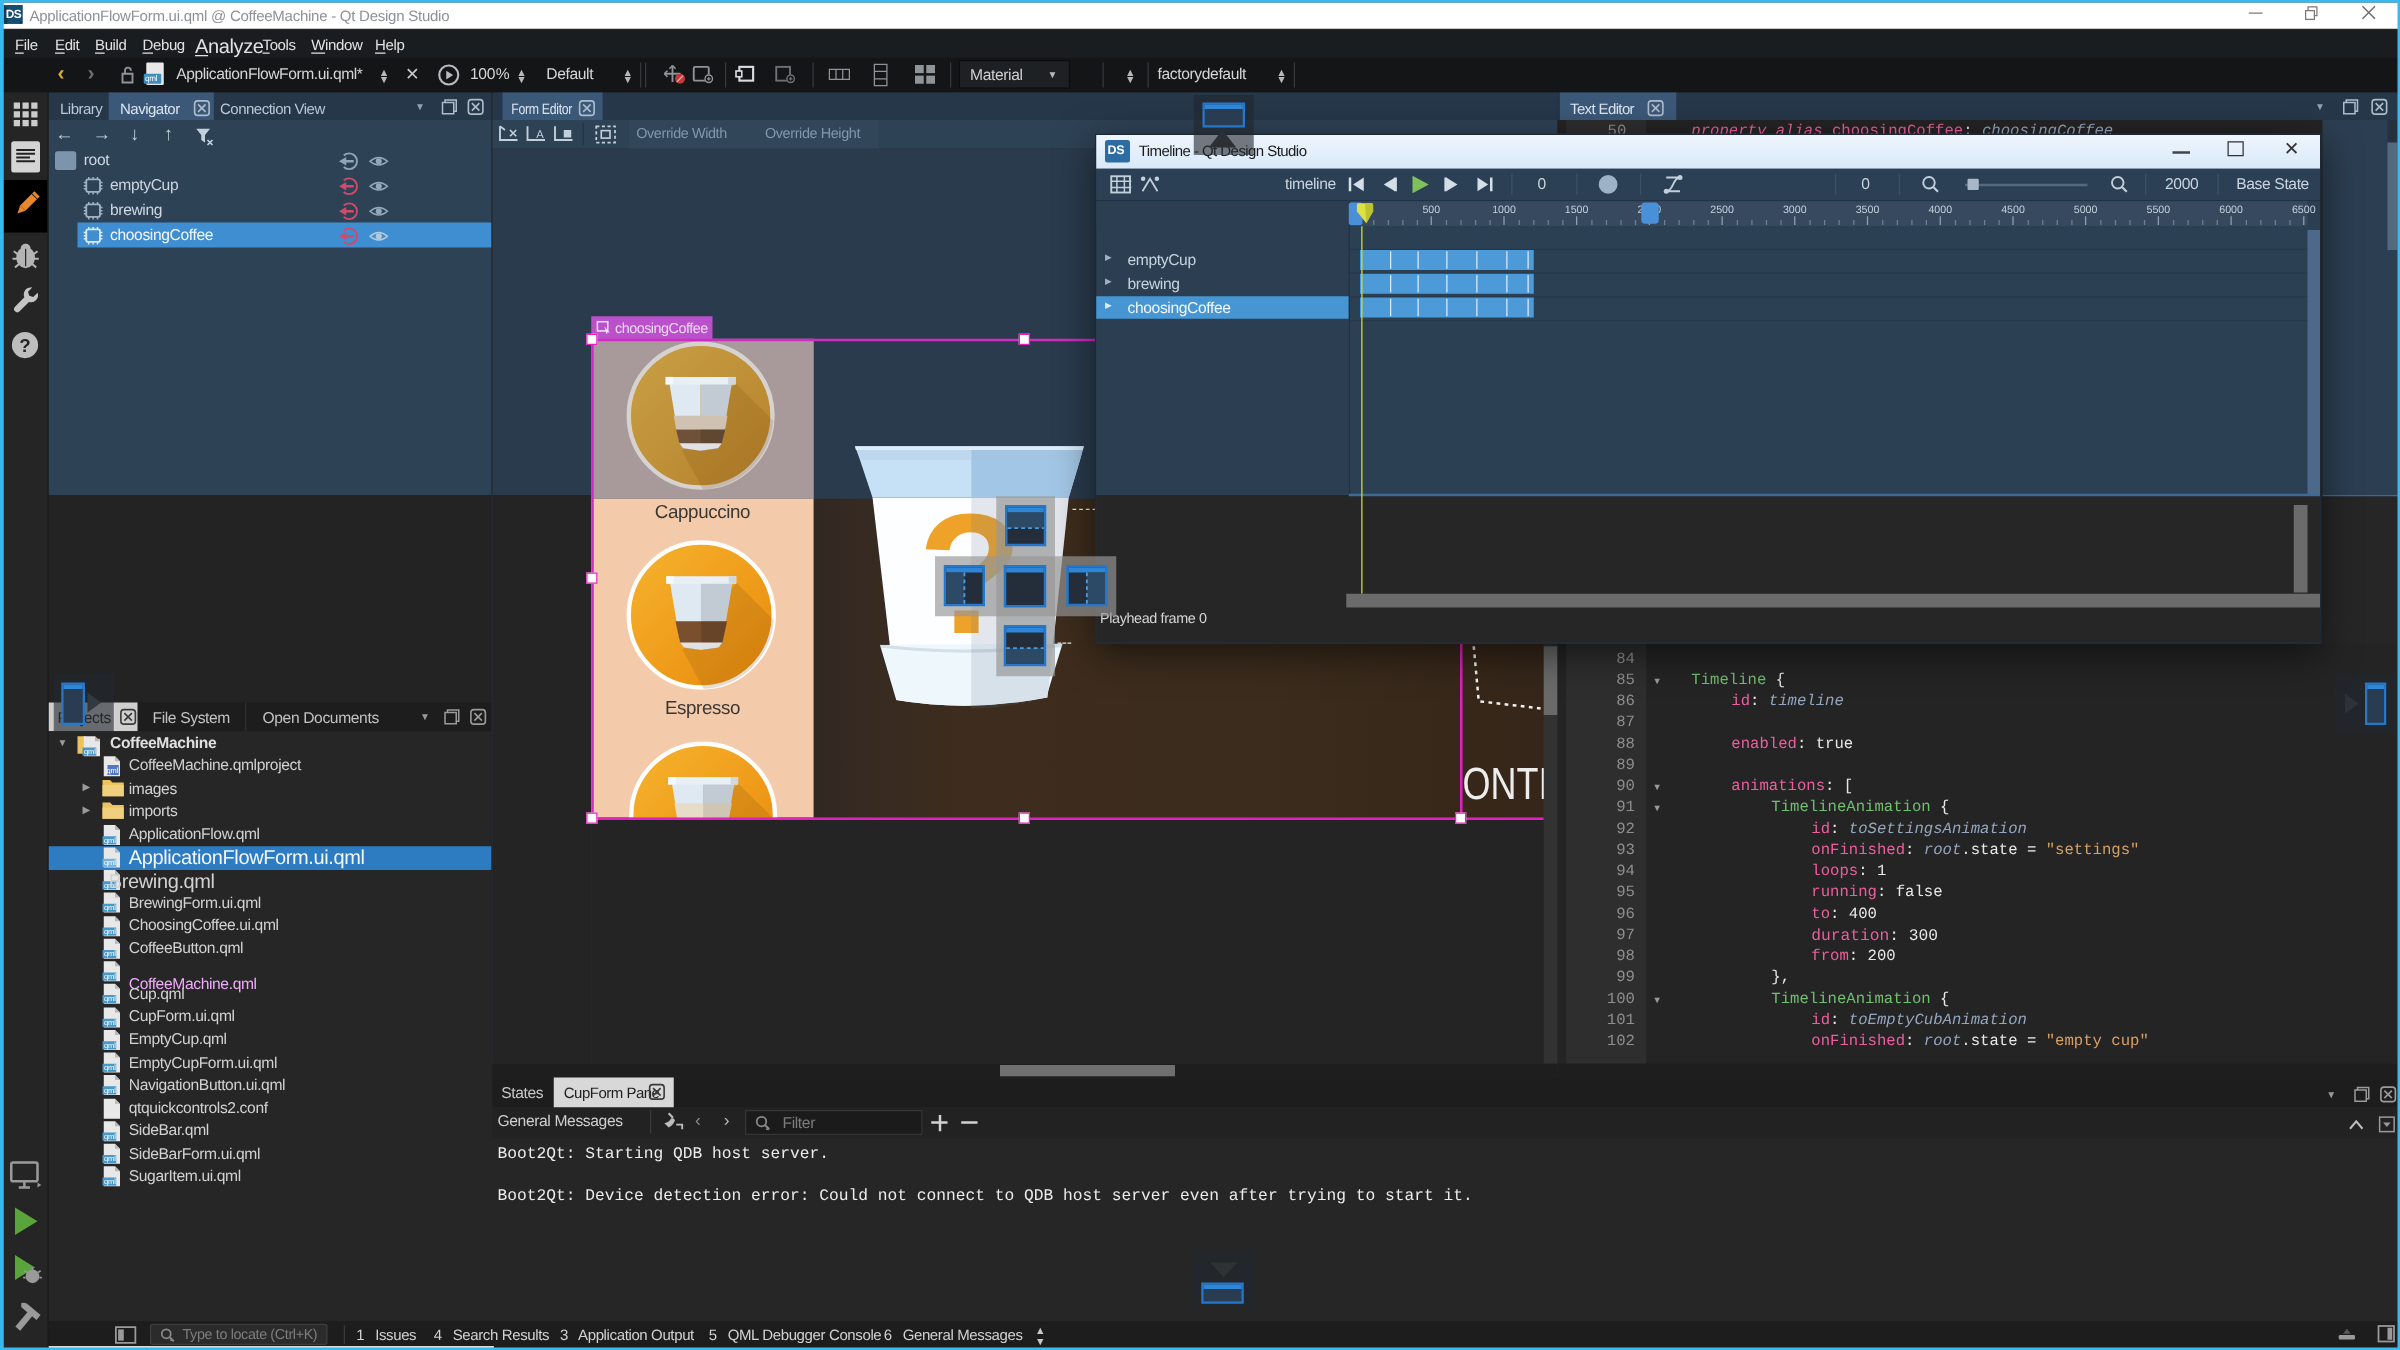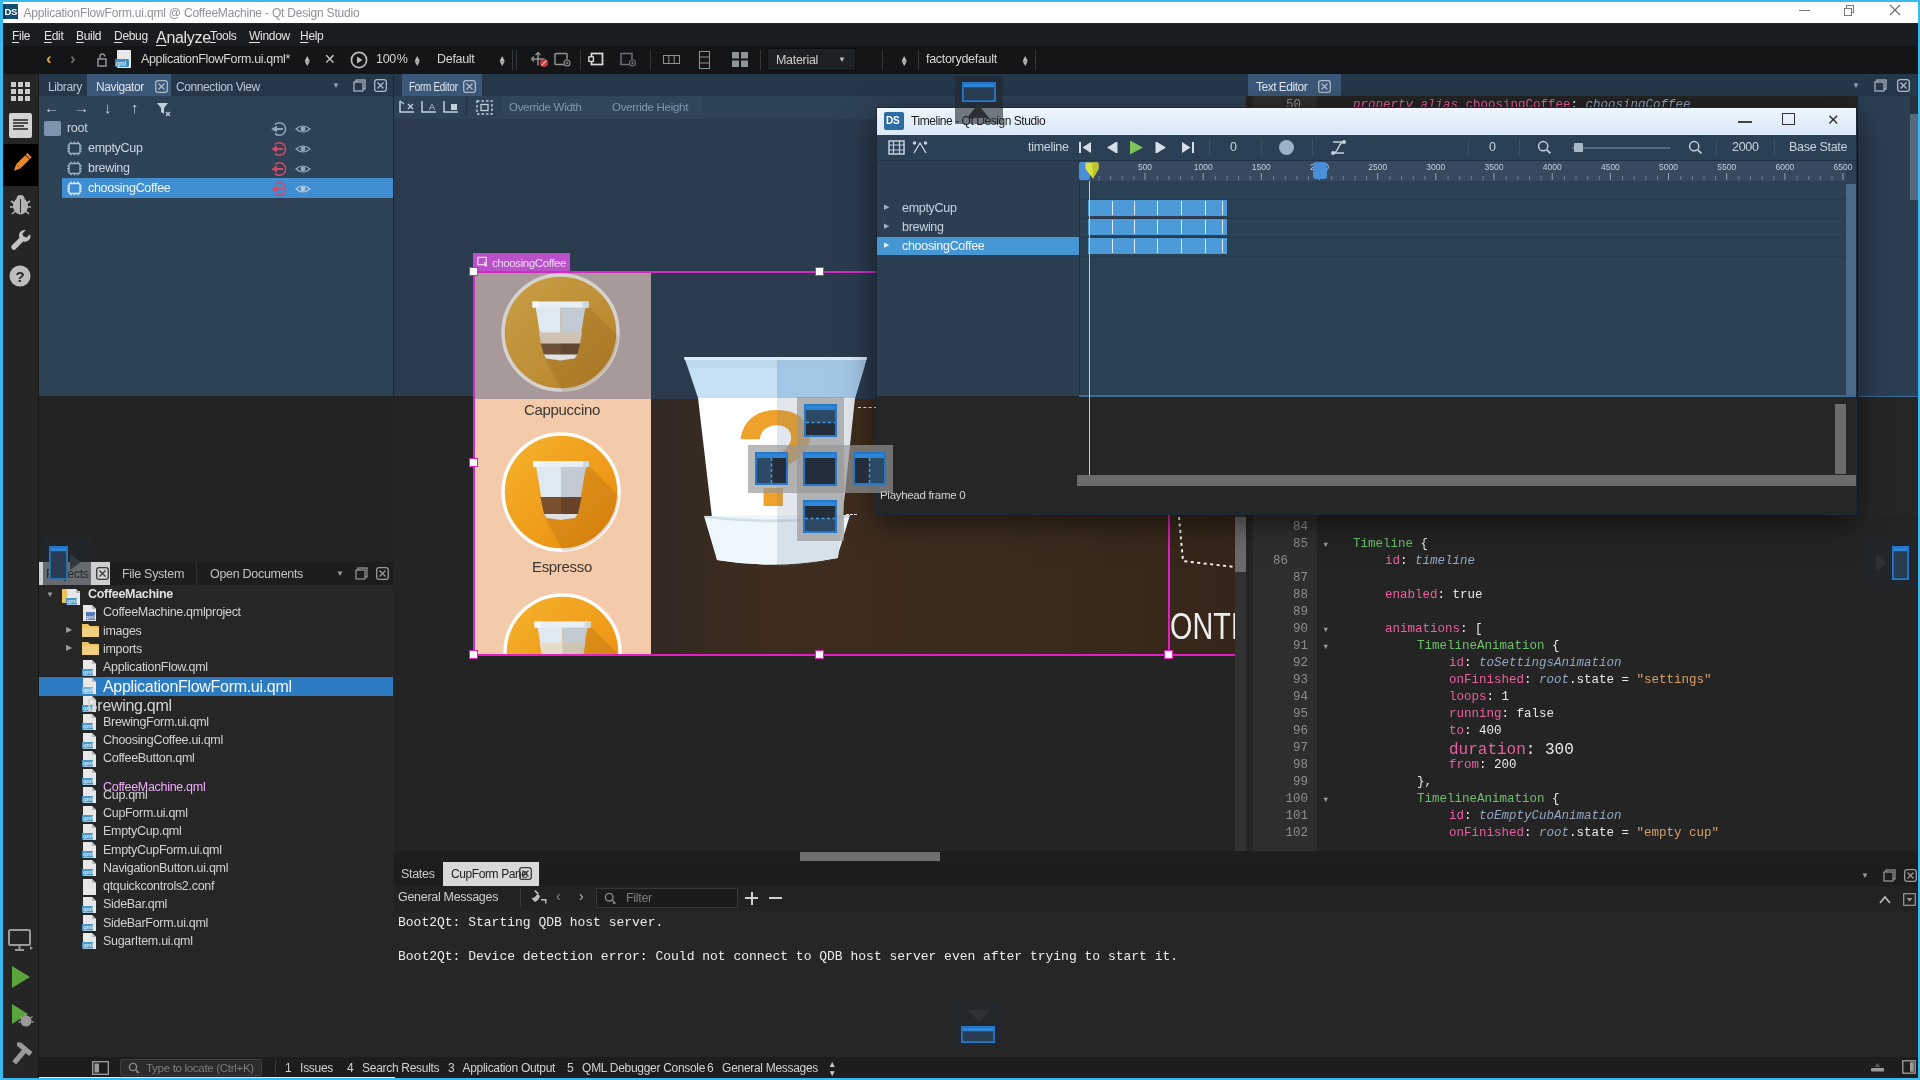--- a/index.html
+++ b/index.html
@@ -618,21 +618,21 @@
       <path d="M3.5 3.5 l6 6 M9.5 3.5 l-6 6" stroke="#aebdcb" stroke-width="1.3"></path>
     </svg>
 <div class="a" style="left:1246px;top:96px;width:674px;height:755px;background:#242424"></div>
 <div class="a" style="left:1253px;top:96px;width:64px;height:755px;background:#2e2e2e"></div>
 <div class="tx mono" style="left:1286px;top:99px;font-size:12.5px;color:#8e8e8e">50</div>
 <div class="tx mono" style="left:1353px;top:99px;font-size:12.5px"><span style="color:#ec5f9e;font-style:italic">property alias </span><span style="color:#ec5f9e">choosingCoffee</span><span style="color:#e8e8e8">: </span><span style="color:#94a6bf;font-style:italic">choosingCoffee</span></div>
 <div class="tx mono" style="left:1253px;top:521px;width:55px;text-align:right;font-size:12.5px;color:#8e8e8e">84</div>
 <div class="tx mono" style="left:1253px;top:538px;width:55px;text-align:right;font-size:12.5px;color:#8e8e8e">85</div>
 <div class="tx" style="left:1322px;top:541px;font-size:7.5px;color:#9a9a9a">▼</div>
 <div class="tx mono" style="left:1353px;top:538px;font-size:12.5px"><span style="color:#6fbf6f">Timeline </span><span style="color:#e8e8e8">{</span></div>
-<div class="tx mono" style="left:1253px;top:555px;width:55px;text-align:center;font-size:12.5px;color:#8e8e8e">86</div>
+<div class="tx mono" style="left:1253px;top:555px;width:55px;text-align:right;font-size:12.5px;color:#8e8e8e">86</div>
 <div class="tx mono" style="left:1385px;top:555px;font-size:12.5px"><span style="color:#ec5f9e">id</span><span style="color:#e8e8e8">: </span><span style="color:#94a6bf;font-style:italic">timeline</span></div>
 <div class="tx mono" style="left:1253px;top:572px;width:55px;text-align:right;font-size:12.5px;color:#8e8e8e">87</div>
 <div class="tx mono" style="left:1253px;top:589px;width:55px;text-align:right;font-size:12.5px;color:#8e8e8e">88</div>
 <div class="tx mono" style="left:1385px;top:589px;font-size:12.5px"><span style="color:#ec5f9e">enabled</span><span style="color:#e8e8e8">: </span><span style="color:#e8e8e8">true</span></div>
 <div class="tx mono" style="left:1253px;top:606px;width:55px;text-align:right;font-size:12.5px;color:#8e8e8e">89</div>
 <div class="tx mono" style="left:1253px;top:623px;width:55px;text-align:right;font-size:12.5px;color:#8e8e8e">90</div>
 <div class="tx" style="left:1322px;top:626px;font-size:7.5px;color:#9a9a9a">▼</div>
 <div class="tx mono" style="left:1385px;top:623px;font-size:12.5px"><span style="color:#ec5f9e">animations</span><span style="color:#e8e8e8">: [</span></div>
 <div class="tx mono" style="left:1253px;top:640px;width:55px;text-align:right;font-size:12.5px;color:#8e8e8e">91</div>
 <div class="tx" style="left:1322px;top:643px;font-size:7.5px;color:#9a9a9a">▼</div>
@@ -641,21 +641,21 @@
 <div class="tx mono" style="left:1449px;top:657px;font-size:12.5px"><span style="color:#ec5f9e">id</span><span style="color:#e8e8e8">: </span><span style="color:#94a6bf;font-style:italic">toSettingsAnimation</span></div>
 <div class="tx mono" style="left:1253px;top:674px;width:55px;text-align:right;font-size:12.5px;color:#8e8e8e">93</div>
 <div class="tx mono" style="left:1449px;top:674px;font-size:12.5px"><span style="color:#ec5f9e">onFinished</span><span style="color:#e8e8e8">: </span><span style="color:#94a6bf;font-style:italic">root</span><span style="color:#e8e8e8">.state = </span><span style="color:#d7a064">"settings"</span></div>
 <div class="tx mono" style="left:1253px;top:691px;width:55px;text-align:right;font-size:12.5px;color:#8e8e8e">94</div>
 <div class="tx mono" style="left:1449px;top:691px;font-size:12.5px"><span style="color:#ec5f9e">loops</span><span style="color:#e8e8e8">: </span><span style="color:#e8e8e8">1</span></div>
 <div class="tx mono" style="left:1253px;top:708px;width:55px;text-align:right;font-size:12.5px;color:#8e8e8e">95</div>
 <div class="tx mono" style="left:1449px;top:708px;font-size:12.5px"><span style="color:#ec5f9e">running</span><span style="color:#e8e8e8">: </span><span style="color:#e8e8e8">false</span></div>
 <div class="tx mono" style="left:1253px;top:725px;width:55px;text-align:right;font-size:12.5px;color:#8e8e8e">96</div>
 <div class="tx mono" style="left:1449px;top:725px;font-size:12.5px"><span style="color:#ec5f9e">to</span><span style="color:#e8e8e8">: </span><span style="color:#e8e8e8">400</span></div>
 <div class="tx mono" style="left:1253px;top:742px;width:55px;text-align:right;font-size:12.5px;color:#8e8e8e">97</div>
-<div class="tx mono" style="left:1449px;top:742px;font-size:16px"><span style="color:#ec5f9e">duration</span><span style="color:#e8e8e8">: </span><span style="color:#e8e8e8">300</span></div>
+<div class="tx mono" style="left:1449px;top:742px;font-size:13px"><span style="color:#ec5f9e">duration</span><span style="color:#e8e8e8">: </span><span style="color:#e8e8e8">300</span></div>
 <div class="tx mono" style="left:1253px;top:759px;width:55px;text-align:right;font-size:12.5px;color:#8e8e8e">98</div>
 <div class="tx mono" style="left:1449px;top:759px;font-size:12.5px"><span style="color:#ec5f9e">from</span><span style="color:#e8e8e8">: </span><span style="color:#e8e8e8">200</span></div>
 <div class="tx mono" style="left:1253px;top:776px;width:55px;text-align:right;font-size:12.5px;color:#8e8e8e">99</div>
 <div class="tx mono" style="left:1417px;top:776px;font-size:12.5px"><span style="color:#e8e8e8">},</span></div>
 <div class="tx mono" style="left:1253px;top:793px;width:55px;text-align:right;font-size:12.5px;color:#8e8e8e">100</div>
 <div class="tx" style="left:1322px;top:796px;font-size:7.5px;color:#9a9a9a">▼</div>
 <div class="tx mono" style="left:1417px;top:793px;font-size:12.5px"><span style="color:#6fbf6f">TimelineAnimation </span><span style="color:#e8e8e8">{</span></div>
 <div class="tx mono" style="left:1253px;top:810px;width:55px;text-align:right;font-size:12.5px;color:#8e8e8e">101</div>
 <div class="tx mono" style="left:1449px;top:810px;font-size:12.5px"><span style="color:#ec5f9e">id</span><span style="color:#e8e8e8">: </span><span style="color:#94a6bf;font-style:italic">toEmptyCubAnimation</span></div>
 <div class="tx mono" style="left:1253px;top:827px;width:55px;text-align:right;font-size:12.5px;color:#8e8e8e">102</div>

